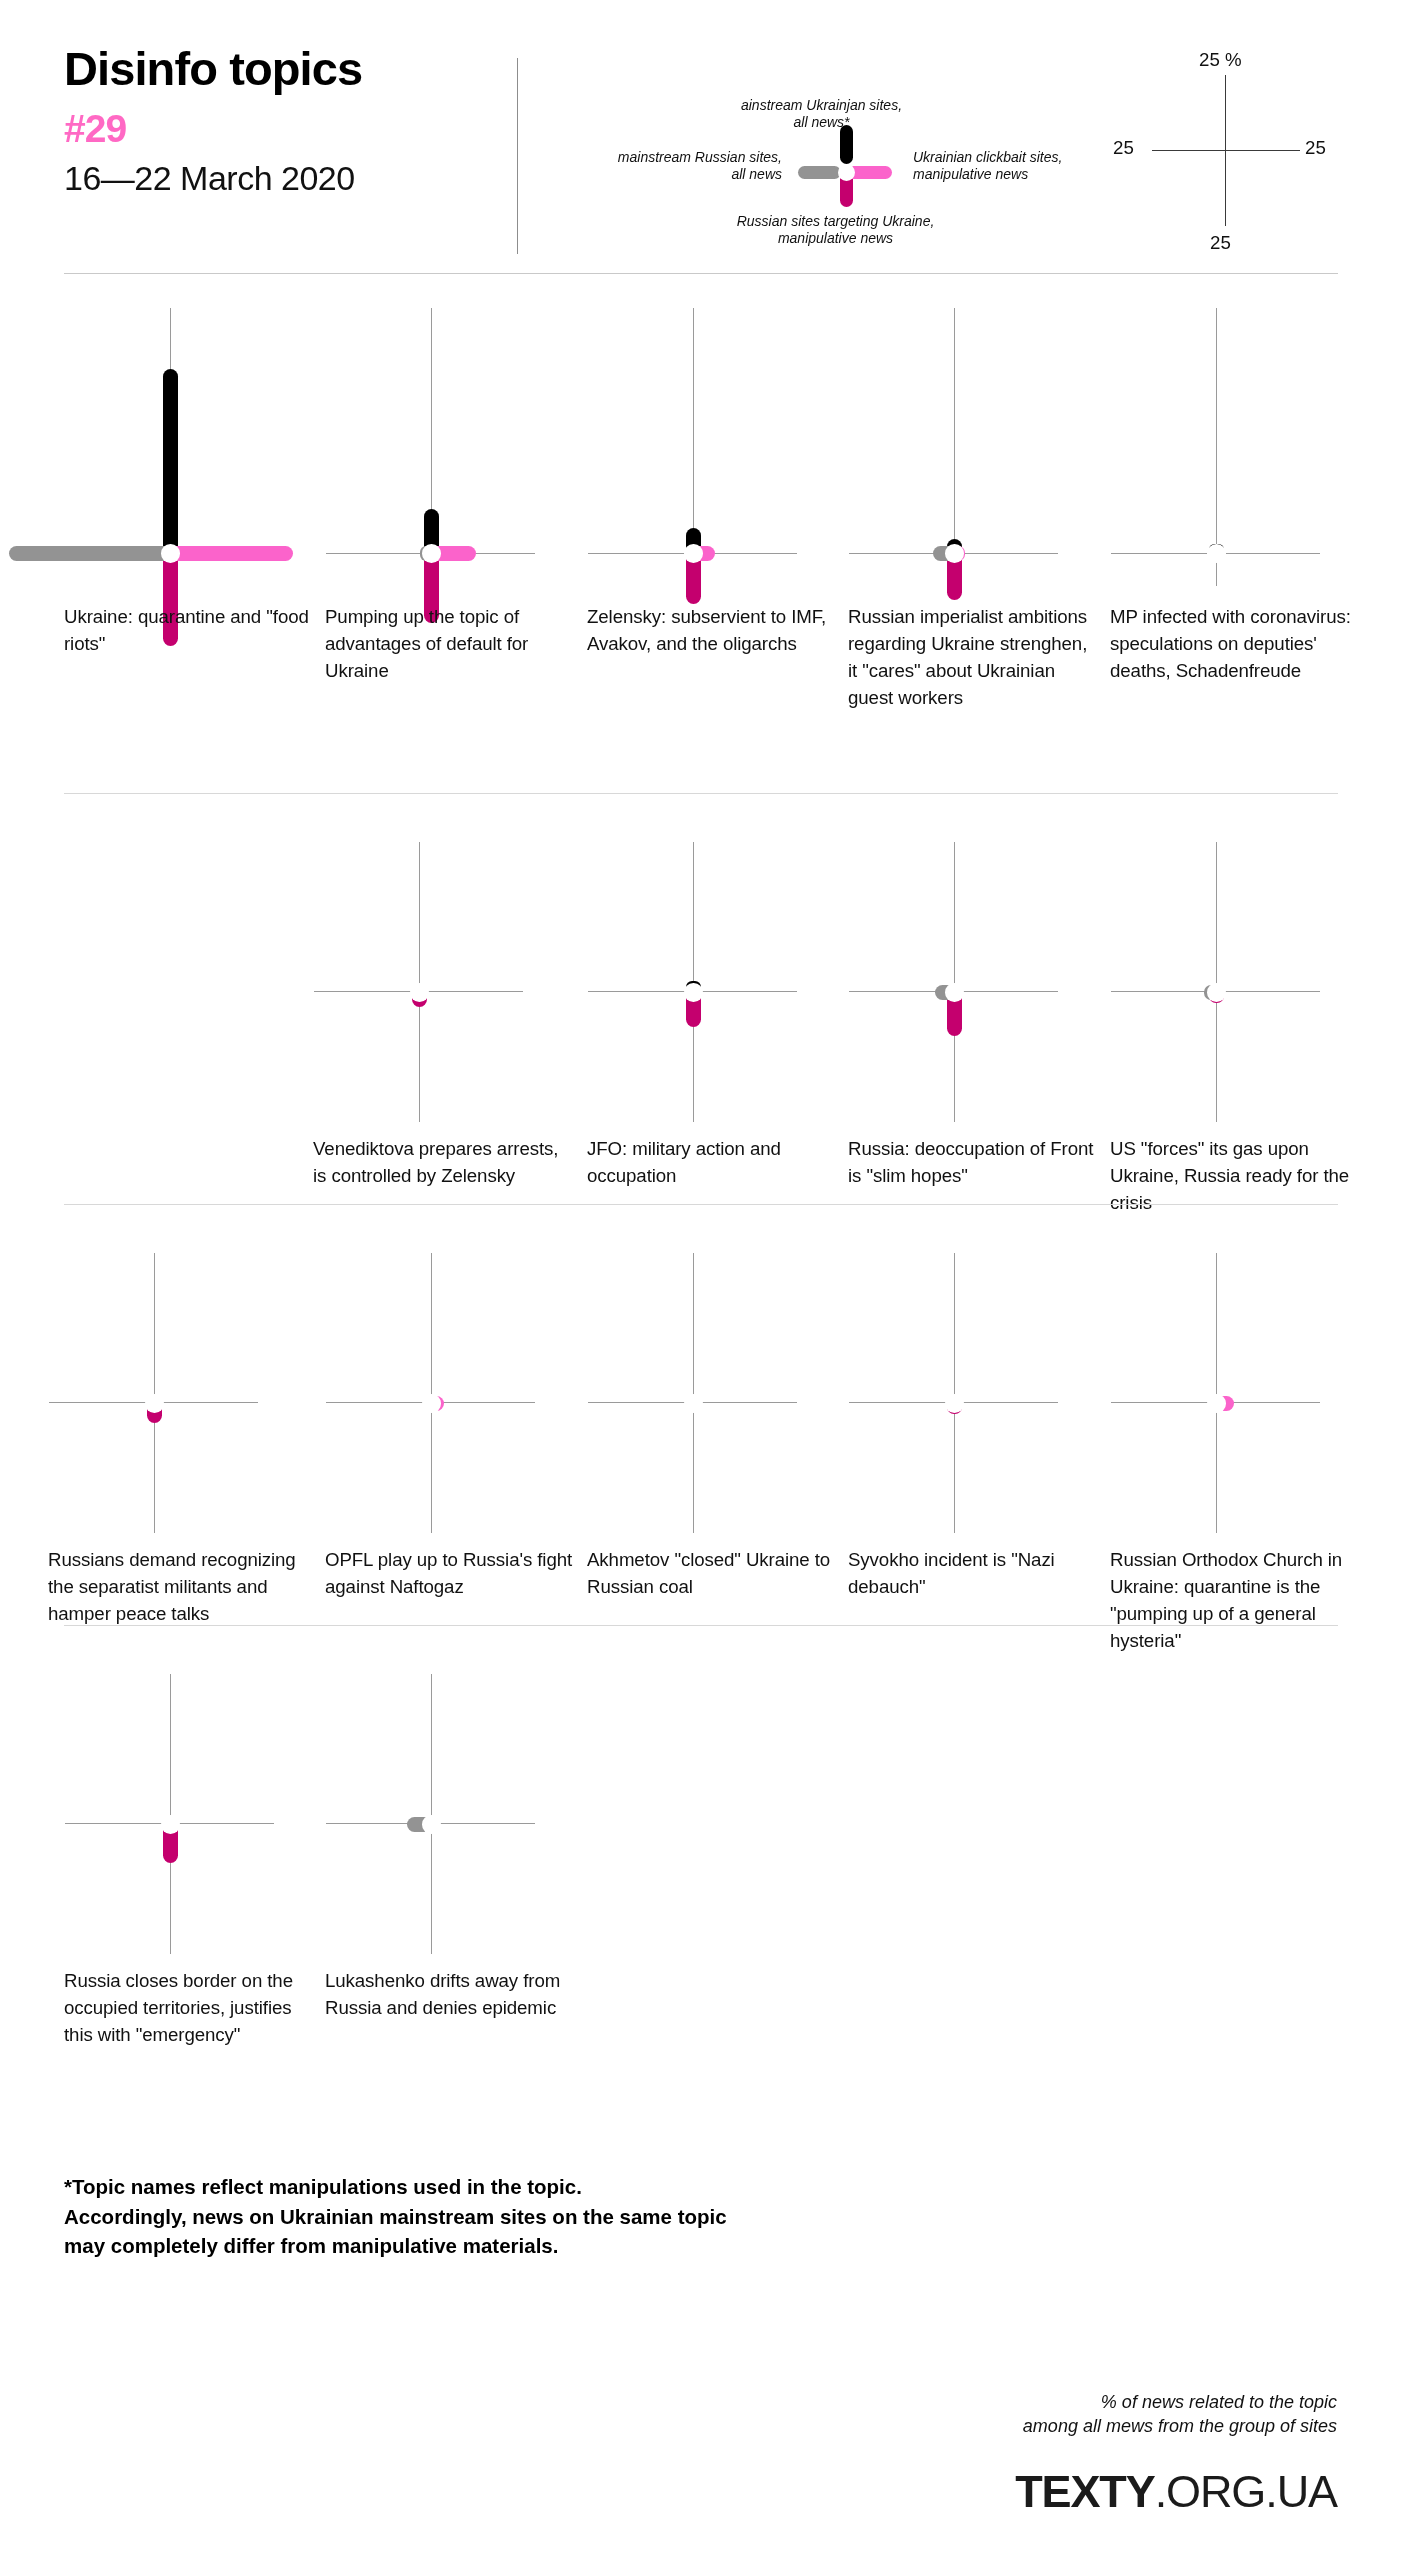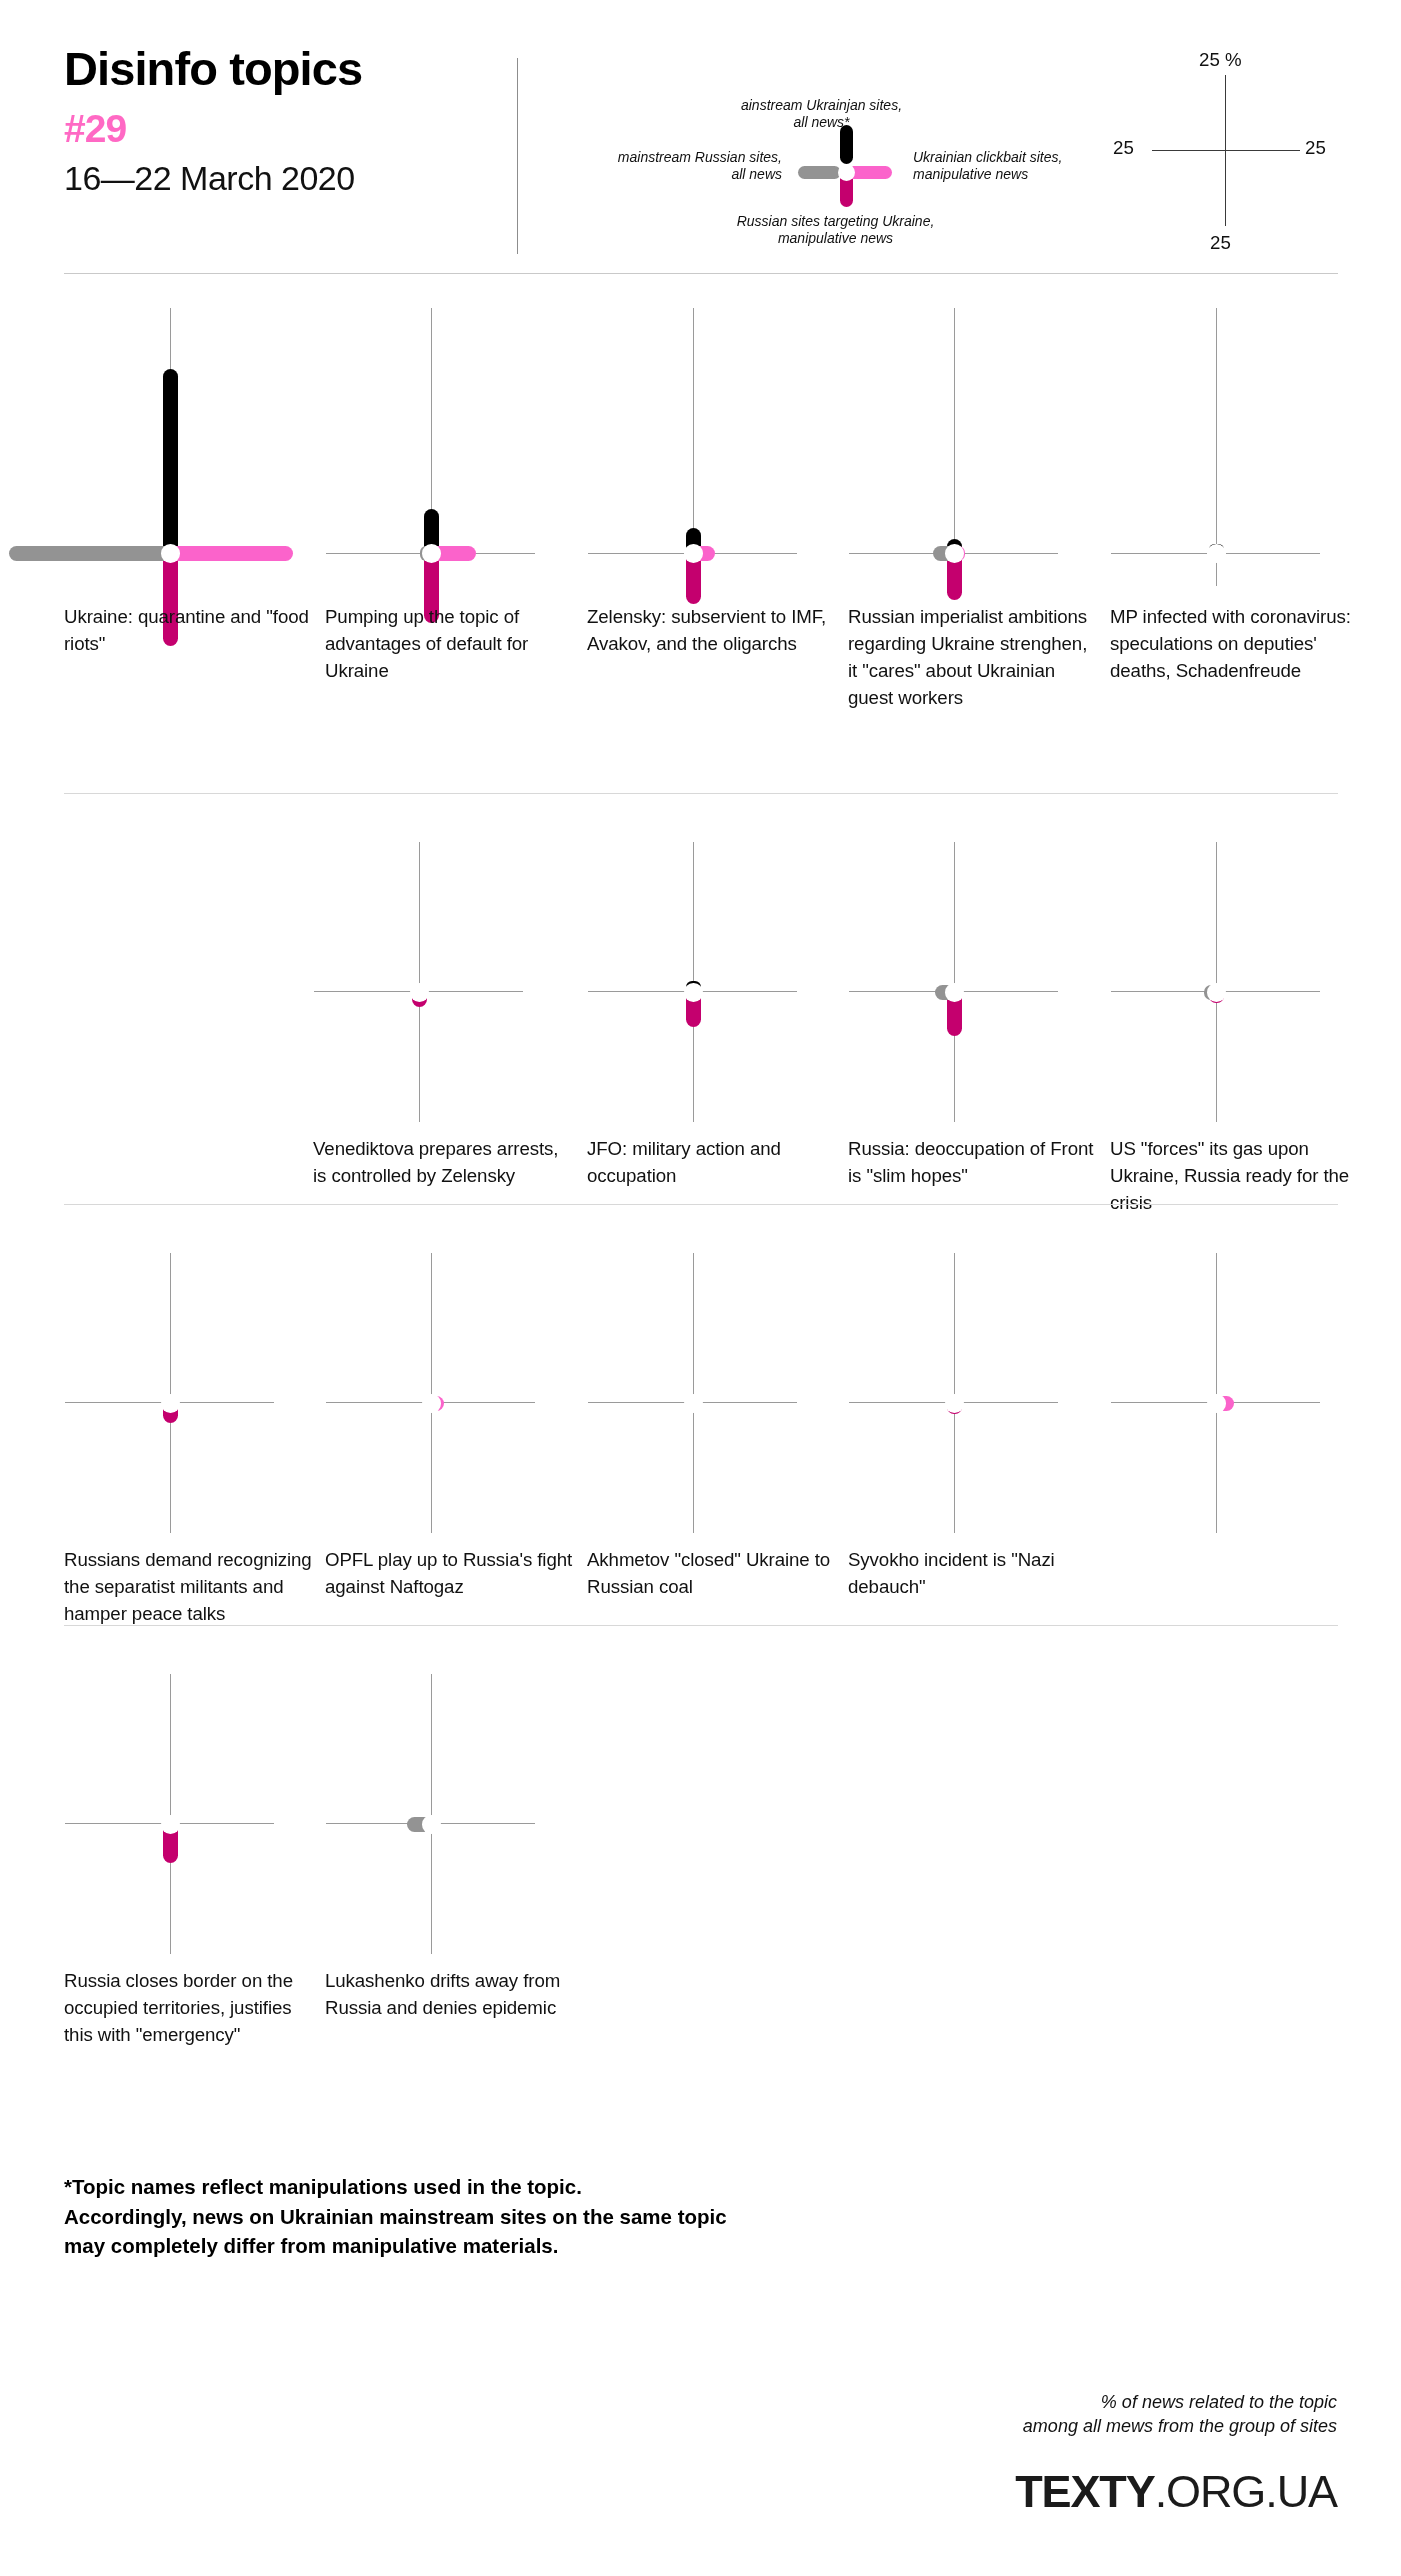--- a/index.html
+++ b/index.html
@@ -250,21 +250,21 @@
           <div class="arm arm-down" style="left: 99px; top: 149px; height: 13.6px;"></div>
           <div class="arm arm-left" style="left: 94px; top: 145px; width: 13.6px;"></div>
           <div class="arm arm-right" style="left: 104px; top: 145px; width: 6.5px;"></div>
           <div class="hub" style="left: 97px; top: 143px;"></div>
         </div>
         <div class="caption" style="top: 295px;">US "forces" its gas upon Ukraine, Russia ready for the crisis</div>
       </div>
     </div>
     <div class="chart-row" style="position: absolute; left: 0px; top: 943px; height: 486px;">
       <div class="row-rule" style="top: -47px;"></div>
-      <div class="cell" style="left: 64px;">
+      <div class="cell" style="left: 48px;">
         <div class="plot" style="height: 280px;">
           <div class="axis-v" style="left: 106px; top: 1.9px; height: 280px;"></div>
           <div class="axis-h" style="left: 0.9px; top: 151px; width: 209px;"></div>
           <div class="arm arm-up" style="left: 99px; top: 147px; height: 6.5px;"></div>
           <div class="arm arm-down" style="left: 99px; top: 149px; height: 23px;"></div>
           <div class="arm arm-left" style="left: 101px; top: 145px; width: 6.5px;"></div>
           <div class="arm arm-right" style="left: 104px; top: 145px; width: 6.5px;"></div>
           <div class="hub" style="left: 97px; top: 143px;"></div>
         </div>
         <div class="caption" style="top: 295px;">Russians demand recognizing the separatist militants and hamper peace talks</div>
@@ -308,20 +308,21 @@
       <div class="cell" style="left: 1110px;">
         <div class="plot" style="height: 280px;">
           <div class="axis-v" style="left: 106px; top: 1.9px; height: 280px;"></div>
           <div class="axis-h" style="left: 0.9px; top: 151px; width: 209px;"></div>
           <div class="arm arm-up" style="left: 99px; top: 147px; height: 6.5px;"></div>
           <div class="arm arm-down" style="left: 99px; top: 149px; height: 6.5px;"></div>
           <div class="arm arm-left" style="left: 101px; top: 145px; width: 6.5px;"></div>
           <div class="arm arm-right" style="left: 104px; top: 145px; width: 19.7px;"></div>
           <div class="hub" style="left: 97px; top: 143px;"></div>
         </div>
+        <div class="caption" style="top: 295px;">Russian Orthodox Church in Ukraine: quarantine is the "pumping up of a general hysteria"</div>
       </div>
     </div>
     <div class="chart-row" style="position: absolute; left: 0px; top: 1364px; height: 486px;">
       <div class="row-rule" style="top: -47px;"></div>
       <div class="cell" style="left: 64px;">
         <div class="plot" style="height: 280px;">
           <div class="axis-v" style="left: 106px; top: 1.9px; height: 280px;"></div>
           <div class="axis-h" style="left: 0.9px; top: 151px; width: 209px;"></div>
           <div class="arm arm-up" style="left: 99px; top: 147px; height: 6.5px;"></div>
           <div class="arm arm-down" style="left: 99px; top: 149px; height: 42px;"></div>

